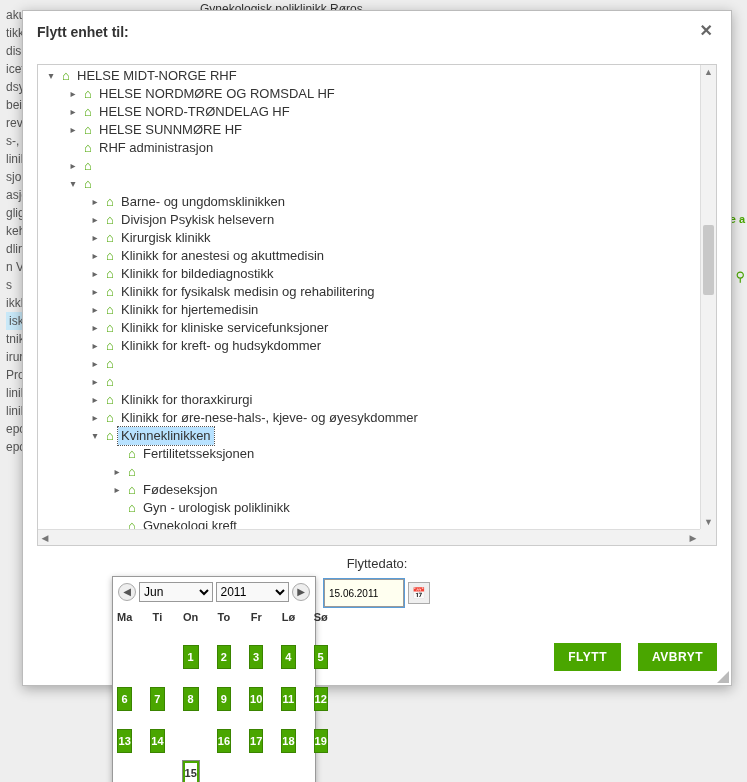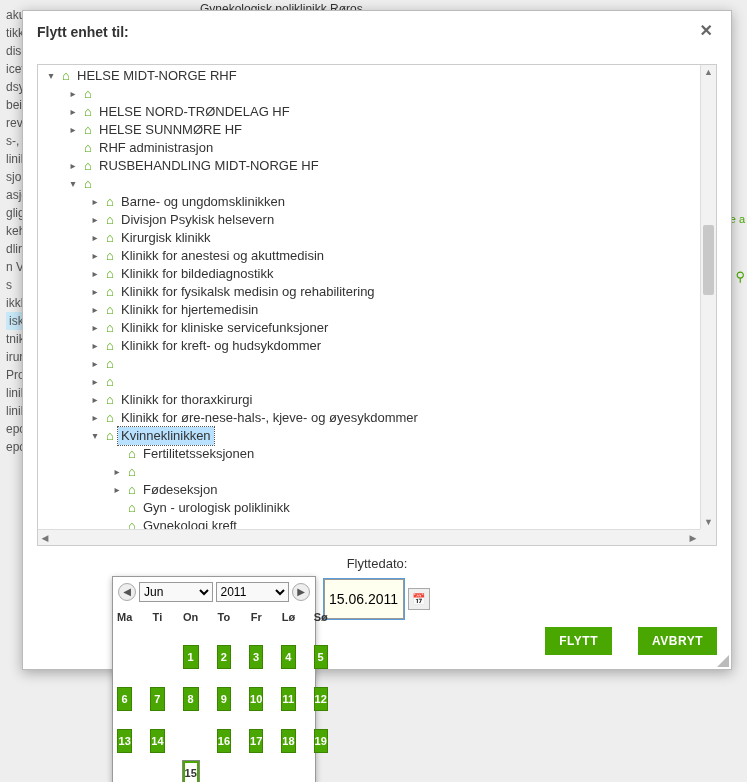--- a/index.html
+++ b/index.html
@@ -60,23 +60,23 @@
     .vscroll .arrow.up { top: 0; }
     .vscroll .arrow.dn { bottom: 0; }
     .hscroll { position: absolute; left: 0; right: 16px; bottom: 0; height: 16px; background: #f2f2f2; border-top: 1px solid #ddd; }
     .hscroll .arrow { position: absolute; top: 0; bottom: 0; width: 14px; text-align: center; font-size: 9px; color: #777; line-height: 16px; }
     .hscroll .arrow.l { left: 0; }
     .hscroll .arrow.r { right: 0; }
     .corner { position: absolute; right: 0; bottom: 0; width: 16px; height: 16px; background: #f2f2f2; }
     .date-row { margin-top: 10px; display: flex; align-items: center; gap: 8px; flex-direction: column; }
     .date-label { font-size: 13px; }
     .date-input-wrap { display: flex; align-items: center; gap: 4px; }
-    .date-input { width: 80px; height: 40px; border: 1px solid #999; background: #fffff0; padding: 1px 4px; font-family: inherit; font-size: 14px; outline: 1px solid #5a9dd8; }
+    .date-input { width: 80px; height: 28px; border: 1px solid #999; background: #fffff0; padding: 1px 4px; font-family: inherit; font-size: 10px; outline: 1px solid #5a9dd8; }
     .cal-btn { width: 22px; height: 22px; border: 1px solid #aaa; background: #efefef; display: flex; align-items: center; justify-content: center; font-size: 11px; cursor: pointer; }
-    .button-row { margin-top: 8px; display: flex; justify-content: flex-end; gap: 26px; align-items: center; }
+    .button-row { margin-top: 36px; display: flex; justify-content: flex-end; gap: 17px; align-items: center; }
     .btn { background: #4aa600; color: #fff; font-weight: bold; font-size: 12px; border: none; padding: 7px 14px; cursor: pointer; letter-spacing: 0.5px; }
     .resize-grip { position: absolute; right: 2px; bottom: 2px; width: 14px; height: 14px; }
     .resize-grip::before { content: ""; position: absolute; right: 0; bottom: 0; width: 0; height: 0;
       border-style: solid; border-width: 0 0 12px 12px; border-color: transparent transparent #bbb transparent; }
     .datepicker {
       position: absolute;
       left: 112px;
       top: 576px;
       width: 204px;
       background: #fff;
@@ -134,60 +134,60 @@
       <div class="line"></div>
       <div class="line"></div>
       <div class="line"></div>
       <div class="line">irurgi</div>
       <div class="line">  Prosjekpasienter I</div>
       <div class="line">linikk</div>
       <div class="line">linikk øre/nese/ha</div>
       <div class="line">epost 2 Gynekolog</div>
       <div class="line">epost 2 øre/nese/</div>
     </div>
-  <div style="position:absolute; right:2px; top:210px; color:#4aa600; font-size:11px;">e a</div>
+  <div style="position:absolute; right:2px; top:210px; color:#4aa600; font-size:11px;font-weight:bold;">e a</div>
   <div style="position:absolute; right:2px; top:268px; color:#4aa600; font-size:13px;">⚲</div>
 </div>
 
 <div class="dialog">
   <div class="dlg-title-row">
     <div class="dlg-title">Flytt enhet til:</div>
     <div class="dlg-close">✕</div>
   </div>
 
   <div class="tree-wrap">
     <div class="tree-body" id="tree-body">
         <div class="tree-row" style="padding-left: 6px;">
           <span class="disc">▾</span>
           <span class="house">⌂</span>
           <span class="label">HELSE MIDT-NORGE RHF</span>
         </div>
         <div class="tree-row" style="padding-left: 28px;">
           <span class="disc">▸</span>
           <span class="house">⌂</span>
+          <span class="label">HELSE NORDMØRE OG ROMSDAL HF</span>
         </div>
         <div class="tree-row" style="padding-left: 28px;">
           <span class="disc">▸</span>
           <span class="house">⌂</span>
           <span class="label">HELSE NORD-TRØNDELAG HF</span>
         </div>
         <div class="tree-row" style="padding-left: 28px;">
           <span class="disc">▸</span>
           <span class="house">⌂</span>
           <span class="label">HELSE SUNNMØRE HF</span>
         </div>
         <div class="tree-row" style="padding-left: 28px;">
           <span class="disc"></span>
           <span class="house">⌂</span>
           <span class="label">RHF administrasjon</span>
         </div>
         <div class="tree-row" style="padding-left: 28px;">
           <span class="disc">▸</span>
           <span class="house">⌂</span>
-          <span class="label">RUSBEHANDLING MIDT-NORGE HF</span>
         </div>
         <div class="tree-row" style="padding-left: 28px;">
           <span class="disc">▾</span>
           <span class="house">⌂</span>
         </div>
         <div class="tree-row" style="padding-left: 50px;">
           <span class="disc">▸</span>
           <span class="house">⌂</span>
           <span class="label">Barne- og ungdomsklinikken</span>
         </div>

